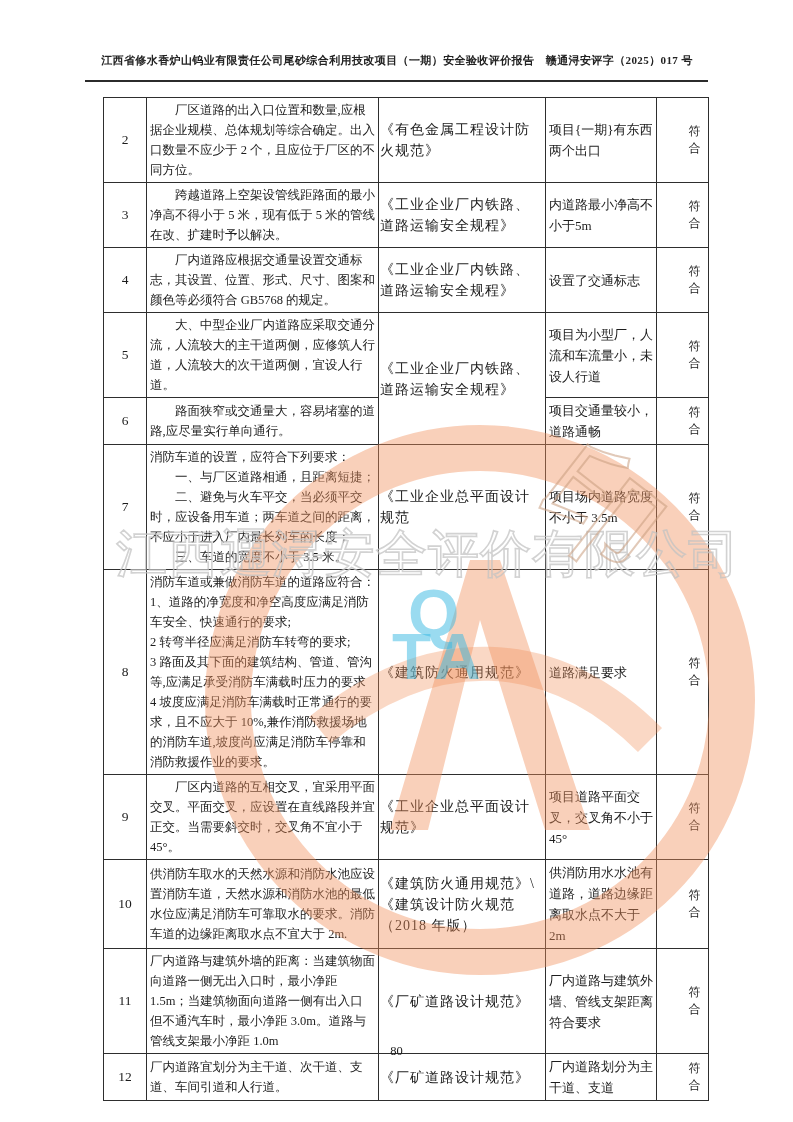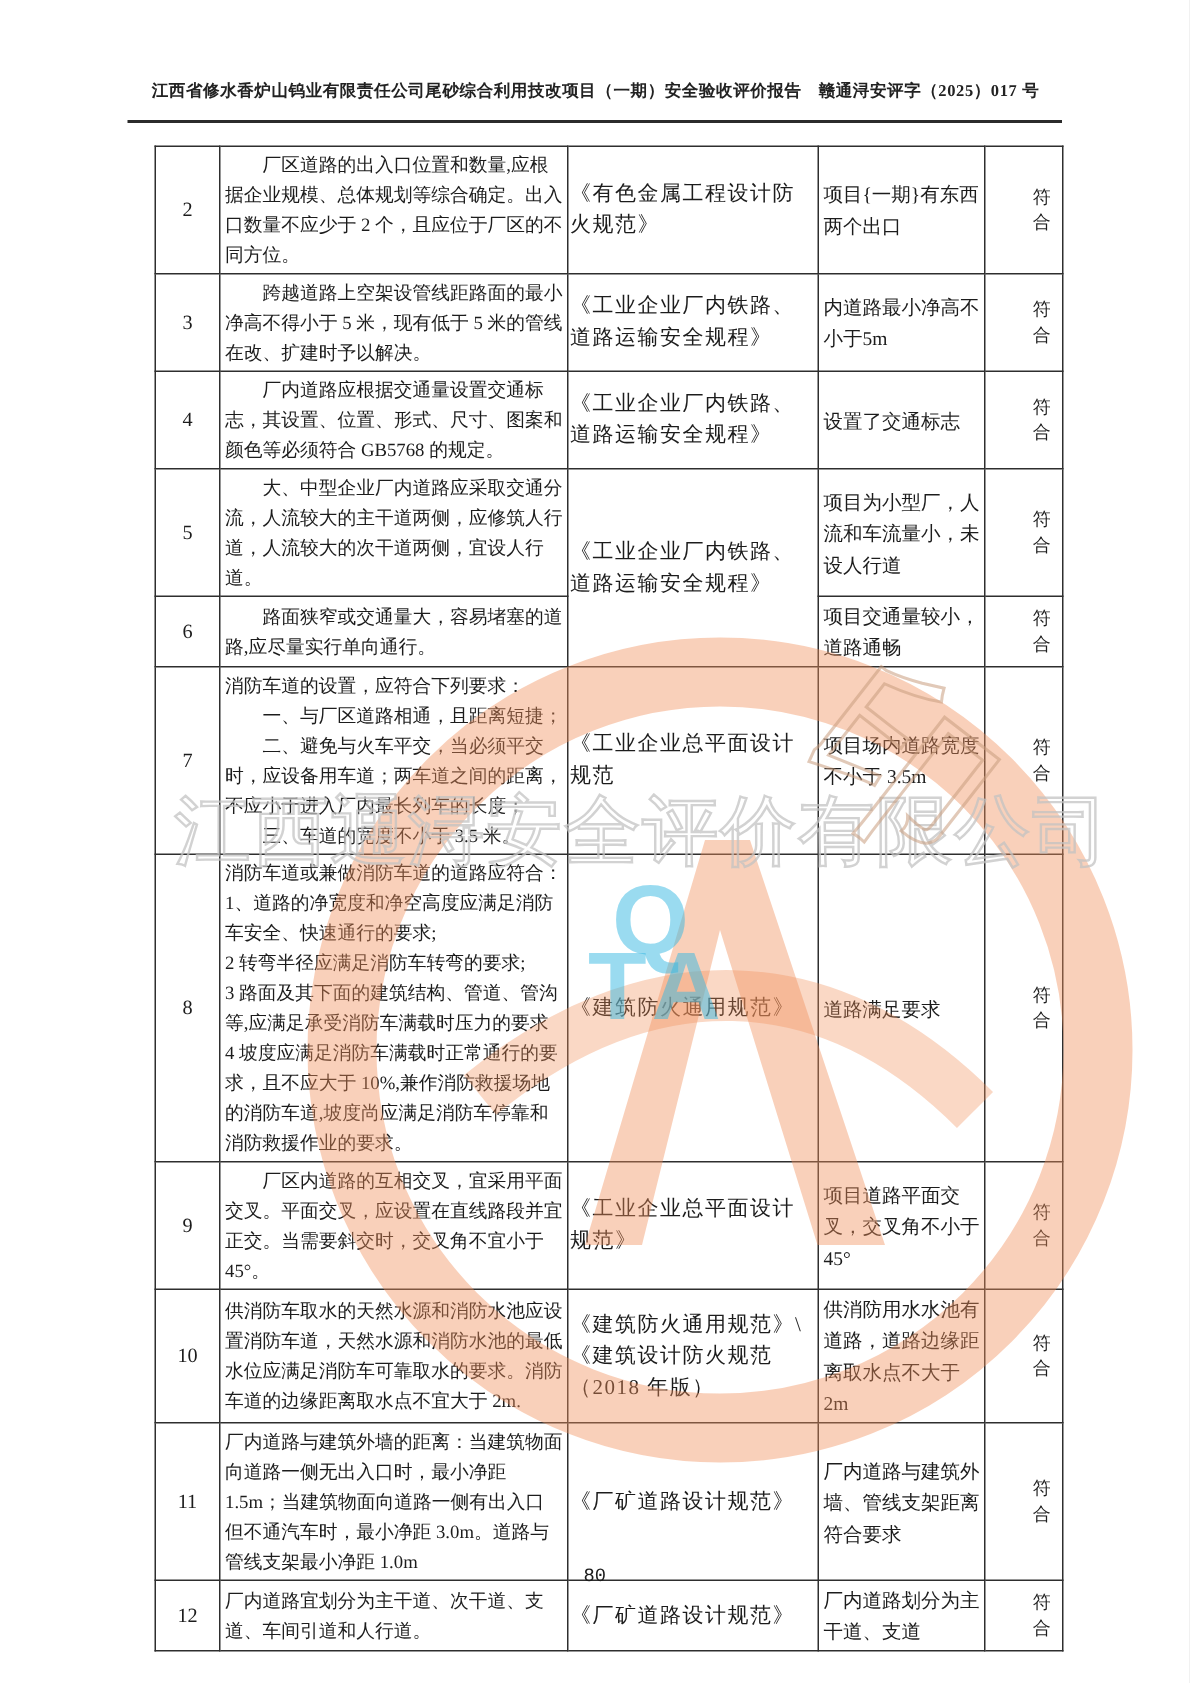--- a/index.html
+++ b/index.html
@@ -12,21 +12,21 @@
   table.eval td{border:1.5px solid #2e2e2e;overflow:hidden;}
   col.w-no{width:43px}col.w-content{width:232px}col.w-std{width:167px}col.w-find{width:111px}col.w-res{width:52px}
   .c-no{text-align:center;font-size:13.5px;vertical-align:middle;}
   .c-content{font-size:12.5px;line-height:20px;padding:2px 3px;vertical-align:middle;white-space:pre-line;}
   .c-std{font-size:14px;line-height:21px;padding:2px 1px;vertical-align:middle;letter-spacing:1px;}
   .c-find{font-size:13px;line-height:21px;padding:2px 3px;vertical-align:middle;}
   .c-res{font-size:12px;text-align:center;vertical-align:middle;letter-spacing:1px;padding-left:26px;}
   tr.h66{height:66px}tr.h65{height:65px}tr.h57{height:57px}tr.h43{height:43px}
   tr.h112{height:112px}tr.h200{height:200px}tr.h86{height:86px}tr.h94{height:94px}tr.h46{height:46px}
   .summary{position:absolute;top:1006px;left:140px;font-size:16.5px;letter-spacing:1px;color:#222;}
-  .page-number{position:absolute;top:1044px;left:0;width:793px;text-align:center;font-size:12.5px;font-family:Liberation Mono, monospace;}
+  .page-number{position:absolute;top:1044px;left:0;width:793px;text-align:center;font-size:12.5px;}
   
   .watermark{position:absolute;inset:0;pointer-events:none;z-index:6;}
   .wm-text{position:absolute;top:520px;left:116px;font-size:51px;letter-spacing:1px;white-space:nowrap;
         color:transparent;-webkit-text-stroke:1.6px #c3c3c3;opacity:.75;font-family:"Liberation Sans",sans-serif;}
   .wm-seal-char{position:absolute;top:430px;left:540px;font-size:120px;color:transparent;
         -webkit-text-stroke:2px rgba(201,156,126,.55);transform:rotate(38deg);font-family:"Liberation Sans",sans-serif;}
   .wm-ring{position:absolute;top:400px;left:170px;}
   .wm-q{position:absolute;top:575px;left:408px;font-size:66px;font-weight:bold;color:#37b9e3;opacity:.5;
         font-family:"Liberation Sans",sans-serif;}
   .wm-ta{position:absolute;top:620px;left:392px;font-size:64px;font-weight:bold;letter-spacing:8px;

